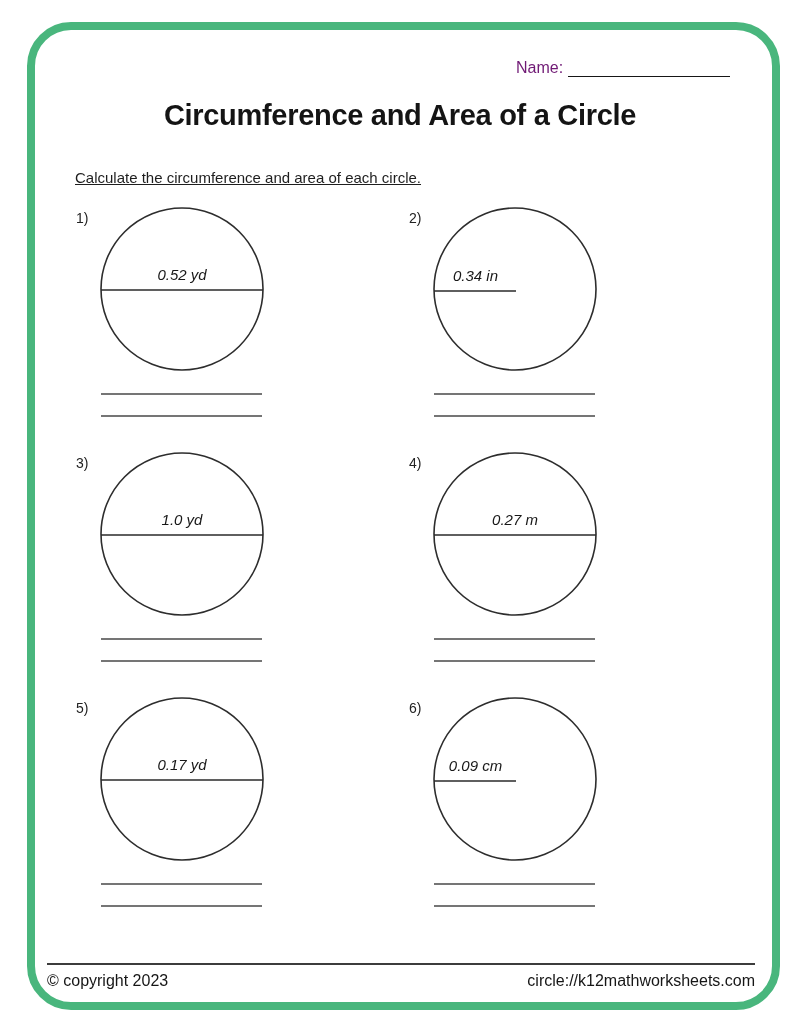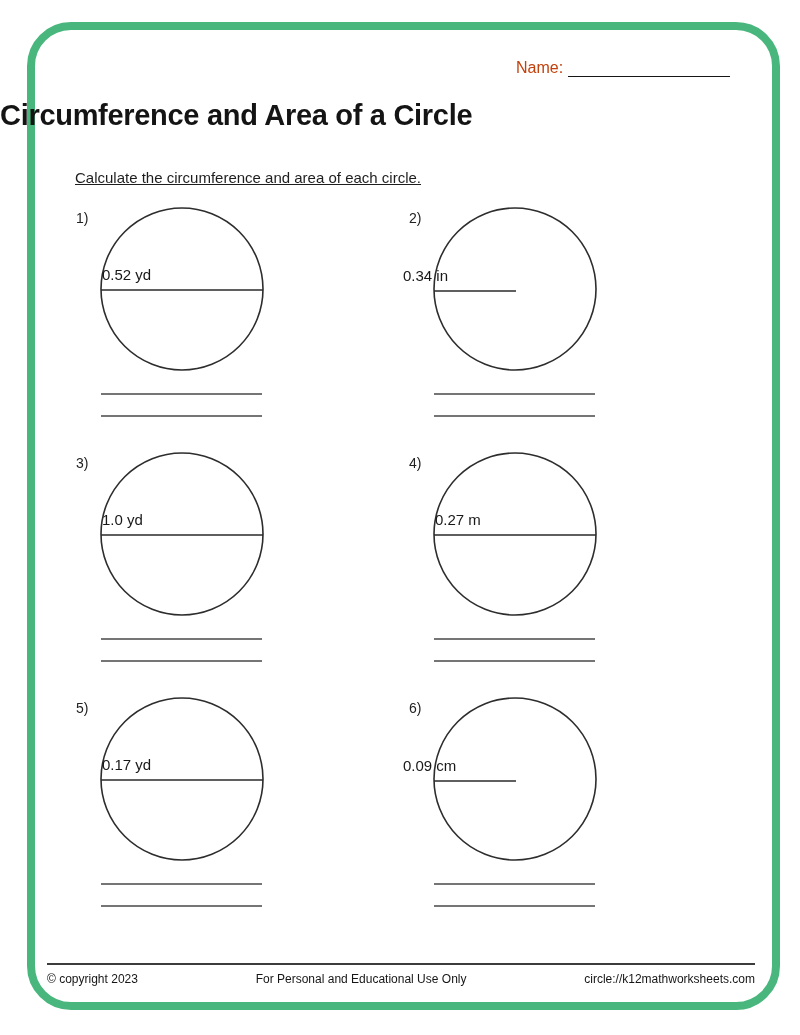--- a/index.html
+++ b/index.html
@@ -7,62 +7,62 @@
     width:800px;height:1035px;position:relative;background:#ffffff;
     font-family:"Liberation Sans", sans-serif;color:#1b1b1b;overflow:hidden;
   }
   .page-border{
     position:absolute;left:27px;top:22px;width:753px;height:988px;
     border:8px solid #49B67D;border-radius:44px;box-sizing:border-box;
     background:#ffffff;
   }
   .name-row{
     position:absolute;left:516px;top:59px;display:flex;align-items:flex-end;
-    font-size:16px;color:#c2410c;
+    font-size:16px;color:#701a75;
   }
   .name-blank{
     display:inline-block;width:162px;height:17px;margin-left:5px;
     border-bottom:1.6px solid #161616;
   }
   .worksheet-title{
-    position:absolute;left:0;top:99px;width:800px;
+    position:absolute;left:0;top:99px;width:800px;text-align:center;
     font-size:29px;font-weight:700;letter-spacing:-0.3px;color:#141414;
   }
   .instruction{
     position:absolute;left:75px;top:169px;font-size:15px;color:#1e1e1e;text-decoration:underline;
   }
   .qcell{position:absolute;width:330px;height:218px;}
   .qcell.r1c1{left:62px;top:205px;}
   .qcell.r1c2{left:395px;top:205px;}
   .qcell.r2c1{left:62px;top:450px;}
   .qcell.r2c2{left:395px;top:450px;}
   .qcell.r3c1{left:62px;top:695px;}
   .qcell.r3c2{left:395px;top:695px;}
   .qnum{position:absolute;left:14px;top:5px;font-size:14px;color:#222;}
   .qsvg{position:absolute;left:0;top:0;}
   .qsvg circle{fill:none;stroke:#2d2d2d;stroke-width:1.6;}
   .qsvg line{stroke:#2a2a2a;stroke-width:1.6;}
   .mlabel{
-    position:absolute;font-size:15px;color:#181818;text-align:left;
+    position:absolute;font-size:15px;color:#181818;text-align:center;font-style:italic;
   }
   .mlabel.dia{left:40px;top:61px;width:160px;}
   .mlabel.rad{left:8px;top:62px;width:145px;}
   .ansline{
     position:absolute;left:39px;width:161px;height:0;
     border-top:2px solid #757575;
   }
   .ansline.a1{top:188px;}
   .ansline.a2{top:210px;}
   .footer-divider{
     position:absolute;left:47px;top:963px;width:708px;height:0;
     border-top:2px solid #3c3c3c;
   }
   .footer-row{
     position:absolute;left:47px;top:972px;width:708px;display:flex;
-    justify-content:space-between;align-items:center;font-size:12px;color:#161616;
+    justify-content:space-between;align-items:center;font-size:16px;color:#161616;
   }
 </style>
 </head>
 <body>
 
 <div class="page-border" style="border-color: rgb(73, 182, 125);"></div>
 
 <div class="name-row">
   <span>Name:</span>
   <span class="name-blank"></span>
@@ -134,15 +134,14 @@
     <line x1="39" y1="86" x2="121" y2="86"></line>
   </svg>
   <div class="mlabel rad">0.09 cm</div>
   <div class="ansline a1"></div>
   <div class="ansline a2"></div>
 </div>
 
 <div class="footer-divider"></div>
 <div class="footer-row">
   <span>© copyright 2023</span>
-  <span>For Personal and Educational Use Only</span>
   <span>circle://k12mathworksheets.com</span>
 </div>
 
 </body></html>

